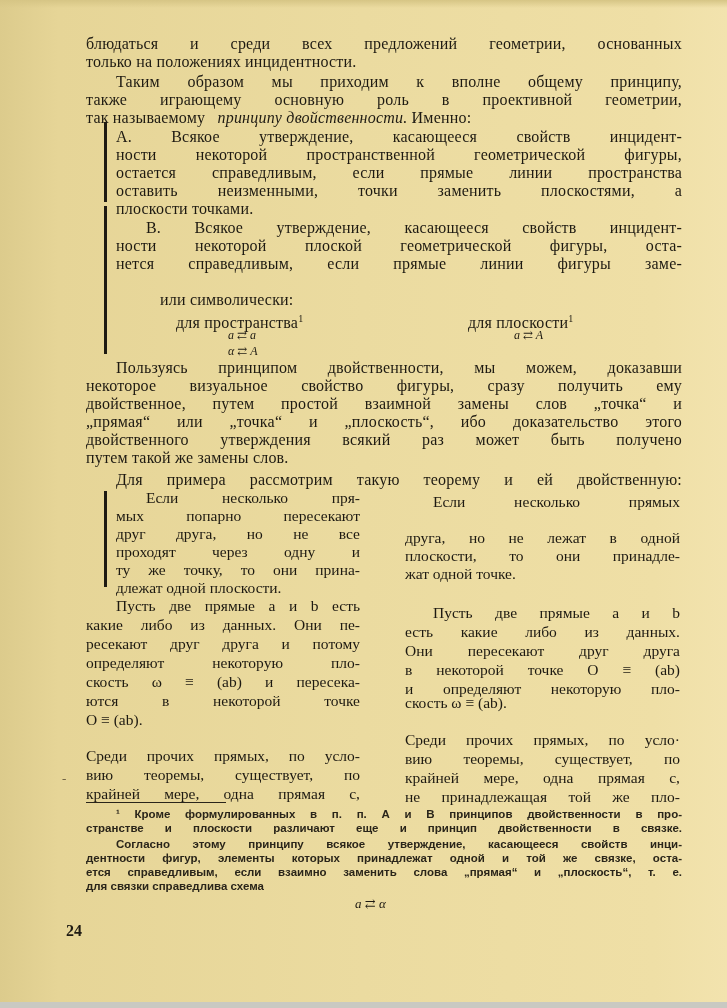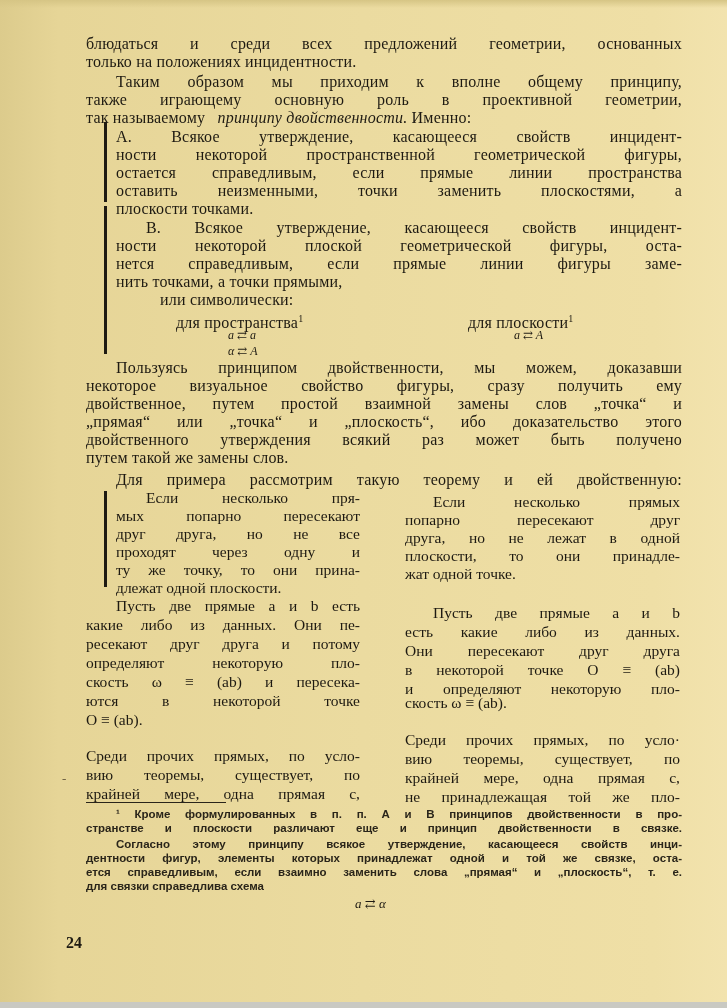--- a/index.html
+++ b/index.html
@@ -43,21 +43,21 @@
     .rc-ind { left: 433px; width: 247px; }
     .fn {
       position: absolute; left: 86px; width: 596px;
       font-family: "Liberation Sans", "DejaVu Sans", sans-serif;
       font-size: 11.5px; line-height: 14px; white-space: nowrap;
       text-align: justify; text-align-last: justify; font-weight: bold; color: #2a251a;
     }
     .fn.last { text-align-last: left; }
     .fn-ind { left: 116px; width: 566px; }
     .rule { position: absolute; left: 86px; top: 802px; width: 140px; height: 1px; background: #2a251a; }
-    .pageno { position: absolute; left: 66px; top: 922px; font-size: 16px; font-weight: bold; margin-top: 12px; }
+    .pageno { position: absolute; left: 66px; top: 922px; font-size: 16px; font-weight: bold; }
     .dash { position: absolute; left: 62px; top: 771px; font-size: 13px; color: #6a5d40; }
   </style>
 </head>
 <body>
 
 <div class="page">
 
   <div class="ln" style="top:35px">блюдаться и среди всех предложений геометрии, основанных</div>
   <div class="ln last" style="top:53px">только на положениях инцидентности.</div>
   <div class="ln ind" style="top:73px">Таким образом мы приходим к вполне общему принципу,</div>
@@ -71,21 +71,20 @@
 
   <div class="ln ind" style="top:128px">А. Всякое утверждение, касающееся свойств инцидент-</div>
   <div class="ln" style="left:116px;width:566px;top:146px">ности некоторой пространственной геометрической фигуры,</div>
   <div class="ln" style="left:116px;width:566px;top:164px">остается справедливым, если прямые линии пространства</div>
   <div class="ln" style="left:116px;width:566px;top:182px">оставить неизменными, точки заменить плоскостями, а</div>
   <div class="ln last" style="left:116px;width:566px;top:200px">плоскости точками.</div>
 
   <div class="ln" style="left:146px;width:536px;top:219px">В. Всякое утверждение, касающееся свойств инцидент-</div>
   <div class="ln" style="left:116px;width:566px;top:237px">ности некоторой плоской геометрической фигуры, оста-</div>
   <div class="ln" style="left:116px;width:566px;top:255px">нется справедливым, если прямые линии фигуры заме-</div>
-  <div class="ln last" style="left:116px;width:566px;top:273px">нить точками, а точки прямыми,</div>
   <div class="ln last" style="left:160px;width:400px;top:291px">или символически:</div>
 
   <div class="ln last" style="left:176px;width:200px;top:310px">
     <span>для пространства</span><sup style="font-size:10px">1</sup>
   </div>
   <div class="ln last" style="left:468px;width:200px;top:310px">
     <span>для плоскости</span><sup style="font-size:10px">1</sup>
   </div>
   <div class="sym" style="left:228px;top:326px">a ⇄ a</div>
   <div class="sym" style="left:228px;top:342px">α ⇄ A</div>
@@ -103,21 +102,20 @@
   <div class="bar" style="left:104px; top:491px; height:96px;"></div>
 
   <div class="col" style="left:146px;width:214px;top:489px">Если несколько пря-</div>
   <div class="col lc" style="top:507px">мых попарно пересекают</div>
   <div class="col lc" style="top:525px">друг друга, но не все</div>
   <div class="col lc" style="top:543px">проходят через одну и</div>
   <div class="col lc" style="top:561px">ту же точку, то они прина-</div>
   <div class="col lc last" style="top:579px">длежат одной плоскости.</div>
 
   <div class="col rc-ind" style="top:493px">Если несколько прямых</div>
-  <div class="col rc" style="top:511px">попарно пересекают друг</div>
   <div class="col rc" style="top:529px">друга, но не лежат в одной</div>
   <div class="col rc" style="top:547px">плоскости, то они принадле-</div>
   <div class="col rc last" style="top:565px">жат одной точке.</div>
 
   <div class="col" style="left:116px;width:244px;top:597px">Пусть две прямые a и b есть</div>
   <div class="col lc2" style="top:616px">какие либо из данных. Они пе-</div>
   <div class="col lc2" style="top:635px">ресекают друг друга и потому</div>
   <div class="col lc2" style="top:654px">определяют некоторую пло-</div>
   <div class="col lc2" style="top:673px">скость ω ≡ (ab) и пересека-</div>
   <div class="col lc2" style="top:692px">ются в некоторой точке</div>

